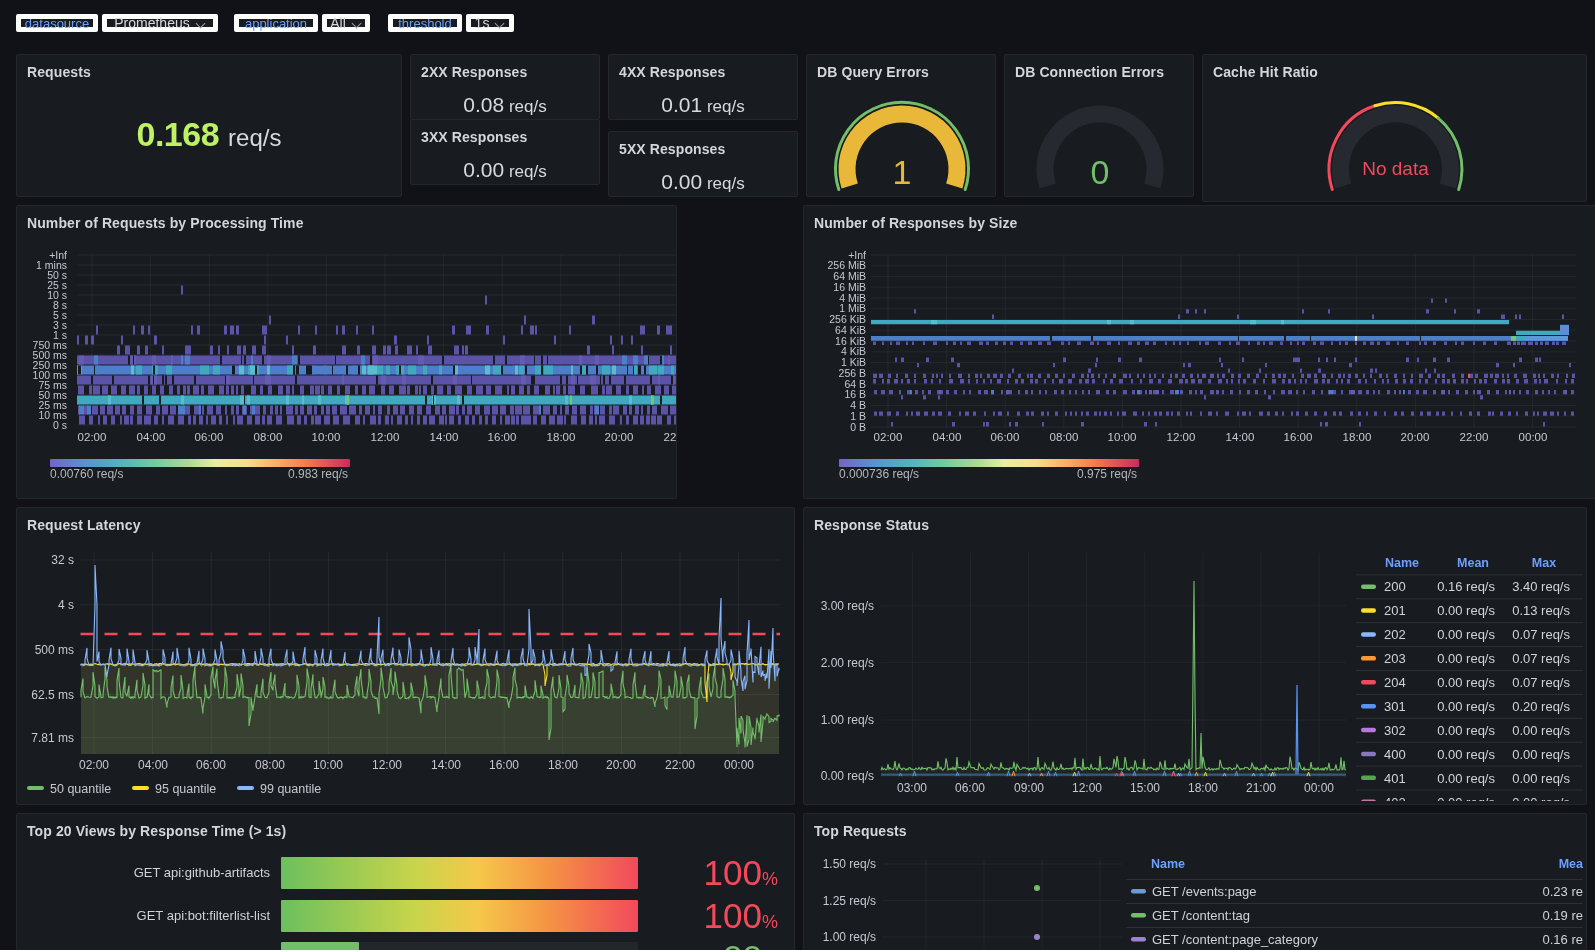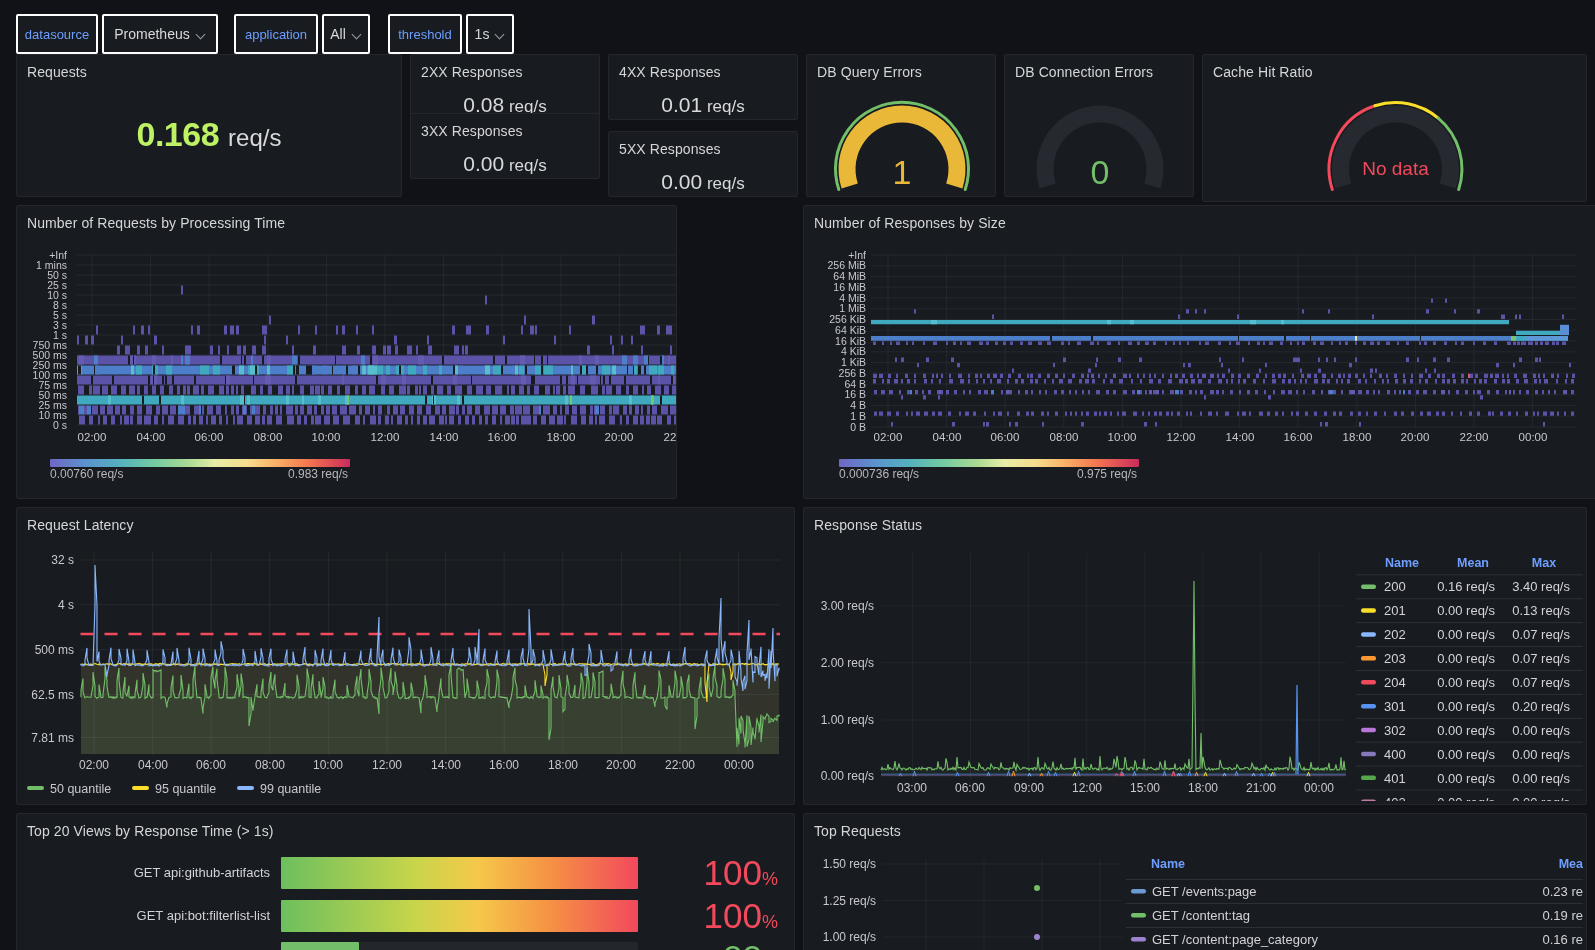--- a/index.html
+++ b/index.html
@@ -1,17 +1,17 @@
 <!DOCTYPE html>
 <html><head><meta charset="utf-8"><style>
 *{margin:0;padding:0;box-sizing:border-box}
 body{width:1595px;height:950px;background:#111217;font-family:"Liberation Sans",sans-serif;position:relative;overflow:hidden}
 .panel{position:absolute;background:#181b1f;border:1px solid #23262b;border-radius:2px;overflow:hidden}
-.pt{position:absolute;left:10px;top:9px;font-size:14px;font-weight:400;color:#d5d6da;letter-spacing:0.1px;white-space:nowrap}
-.ctl{position:absolute;top:14px;height:40px;border:2px solid #ffffff;border-radius:2px;background:#181b1f;display:flex;align-items:center;justify-content:center}
+.pt{position:absolute;left:10px;top:9px;font-size:14px;font-weight:700;color:#d5d6da;letter-spacing:0.1px;white-space:nowrap}
+.ctl{position:absolute;top:14px;height:18px;border:5px solid #ffffff;border-radius:2px;background:#181b1f;display:flex;align-items:center;justify-content:center}
 .ctl.lab{color:#6E9FFF;font-size:13px;font-weight:500}
 .ctl.val{color:#d8d9da;font-size:14px}
 .chev{display:inline-block;margin-left:7px;width:9px;height:9px;position:relative}
 .chev:before{content:"";position:absolute;left:0;top:1px;width:6px;height:6px;border-right:1.6px solid #9a9ba2;border-bottom:1.6px solid #9a9ba2;transform:rotate(45deg)}
 .statc{position:absolute;left:0;right:0;display:flex;align-items:baseline;justify-content:center}
 .n1{font-size:34px;font-weight:700;color:#bef264;letter-spacing:-0.5px}
 .u1{font-size:24px;font-weight:500;color:#D8D9DD;margin-left:9px}
 .n2{font-size:21px;font-weight:500;color:#D8D9DD}
 .u2{font-size:17px;font-weight:500;color:#D8D9DD}
 svg{position:absolute;left:0;top:0}
@@ -30,21 +30,21 @@
       <span class="u1">req/s</span>
     </div>
   </div>
 <div class="panel" id="s2" style="left:410px;top:54px;width:190px;height:66px">
     <div class="pt">2XX Responses</div>
     <div class="statc" style="top:38px">
       <span class="n2">0.08</span>
       <span class="u2">&nbsp;req/s</span>
     </div>
   </div>
-<div class="panel" id="s3" style="left:410px;top:113px;width:190px;height:66px">
+<div class="panel" id="s3" style="left:410px;top:119px;width:190px;height:66px">
     <div class="pt">3XX Responses</div>
     <div class="statc" style="top:38px">
       <span class="n2">0.00</span>
       <span class="u2">&nbsp;req/s</span>
     </div>
   </div>
 <div class="panel" id="s4" style="left:608px;top:54px;width:190px;height:66px">
     <div class="pt">4XX Responses</div>
     <div class="statc" style="top:38px">
       <span class="n2">0.01</span>

